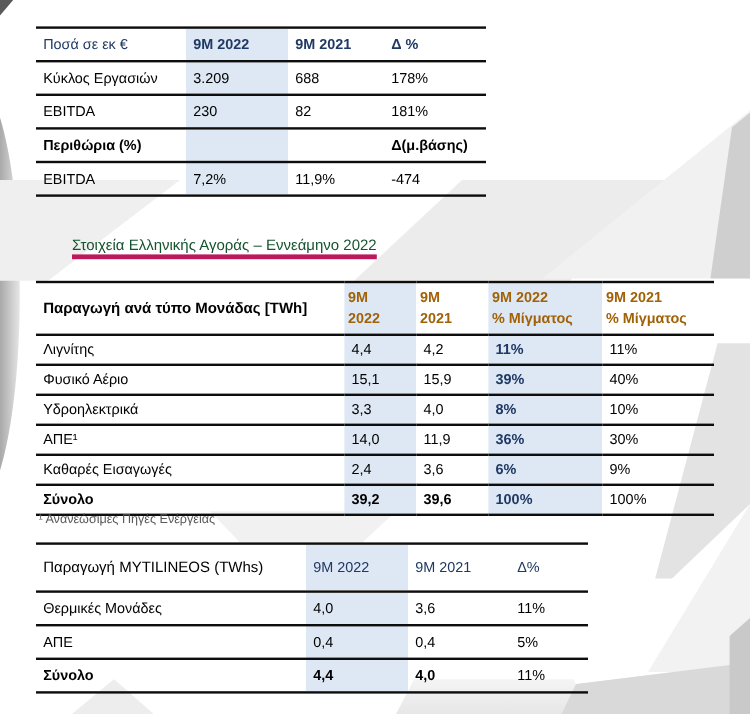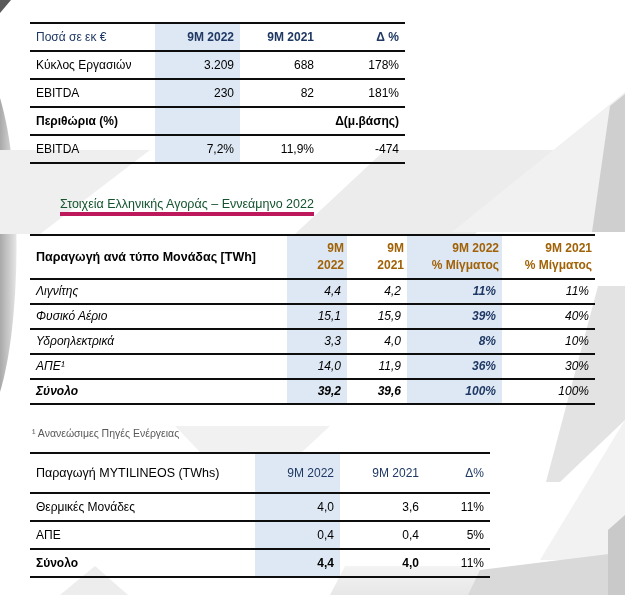--- a/index.html
+++ b/index.html
@@ -11,42 +11,42 @@
   }
   
   #bg{position:absolute;left:0;top:0;width:625px;height:595px;z-index:0;}
   
   .page{position:absolute;left:0;top:0;width:625px;height:482px;z-index:1;}
 
   table{border-collapse:collapse;table-layout:fixed;background:transparent;}
   th,td{padding:4px 6px;font-size:12px;line-height:18px;overflow:hidden;}
   tbody tr{border-bottom:2px solid #0d0d0d;}
   thead tr{border-top:2px solid #0d0d0d;border-bottom:2px solid #0d0d0d;}
-  td.num,th.num{text-align:right;}
+  td.num,th.num{text-align:left;}
   td.c0,th.c0{text-align:left;}
 
   
   .t1{position:absolute;left:30px;top:22px;width:375px;}
   .t1 thead th{color:#1F3864;font-weight:700;}
   .t1 thead .c0{font-weight:400;color:#1F3864;}
   .t1 .c1{background:#DEE8F4;}
   .t1 tr.bold td{font-weight:700;margin-left:11px;}
 
   
   .section-heading{
     position:absolute;left:60px;top:197px;
     font-size:12.5px;color:#14532d;
     border-bottom:4px solid #be185d;padding-bottom:1px;
   }
 
   
   .t2{position:absolute;left:30px;top:234px;width:565px;}
   .t2 thead th{color:#a16207;font-weight:700;padding:4px 3px;line-height:17px;}
   .t2 thead .c0{color:#000;font-size:12.5px;padding-left:6px;}
-  .t2 td{padding:3px 6px;line-height:17px;font-style:italic;}
+  .t2 td{padding:3px 6px;line-height:17px;}
   .t2 .c1,.t2 .c3{background:#DEE8F4;}
   .t2 thead .c2,.t2 thead .c4{background:transparent;}
   .t2 td.c3{color:#1F3864;font-weight:700;}
   .t2 tr.bold .c0,.t2 tr.bold .c1,.t2 tr.bold .c2{font-weight:700;}
 
   .footnote{
     position:absolute;left:32px;top:427px;
     font-size:10.5px;color:#595959;
   }
 
@@ -179,20 +179,27 @@
           <td class="c3 num">8%</td>
           <td class="c4 num">10%</td>
         </tr>
         <tr>
           <td class="c0">ΑΠΕ¹</td>
           <td class="c1 num">14,0</td>
           <td class="c2 num">11,9</td>
           <td class="c3 num">36%</td>
           <td class="c4 num">30%</td>
         </tr>
+        <tr>
+          <td class="c0">Καθαρές Εισαγωγές</td>
+          <td class="c1 num">2,4</td>
+          <td class="c2 num">3,6</td>
+          <td class="c3 num">6%</td>
+          <td class="c4 num">9%</td>
+        </tr>
         <tr class="bold">
           <td class="c0">Σύνολο</td>
           <td class="c1 num">39,2</td>
           <td class="c2 num">39,6</td>
           <td class="c3 num">100%</td>
           <td class="c4 num">100%</td>
         </tr>
       </tbody>
     </table>
 

